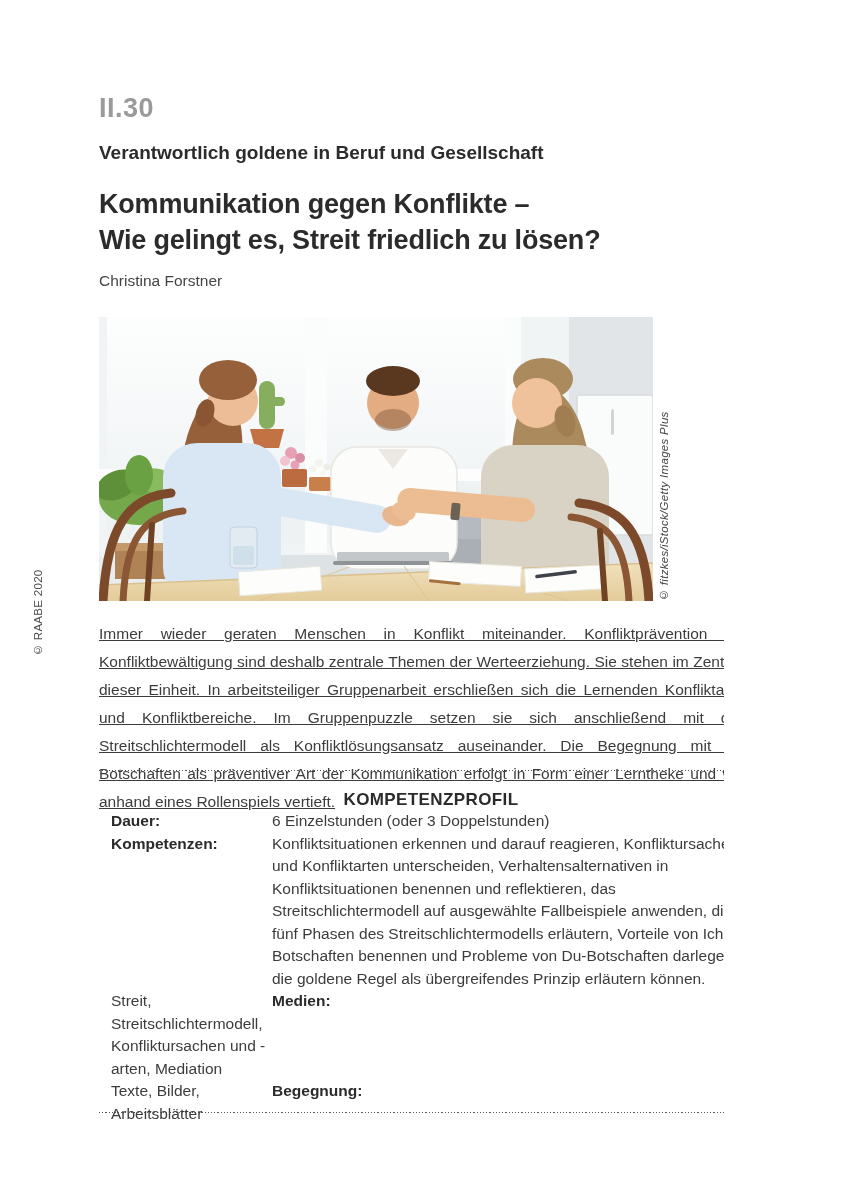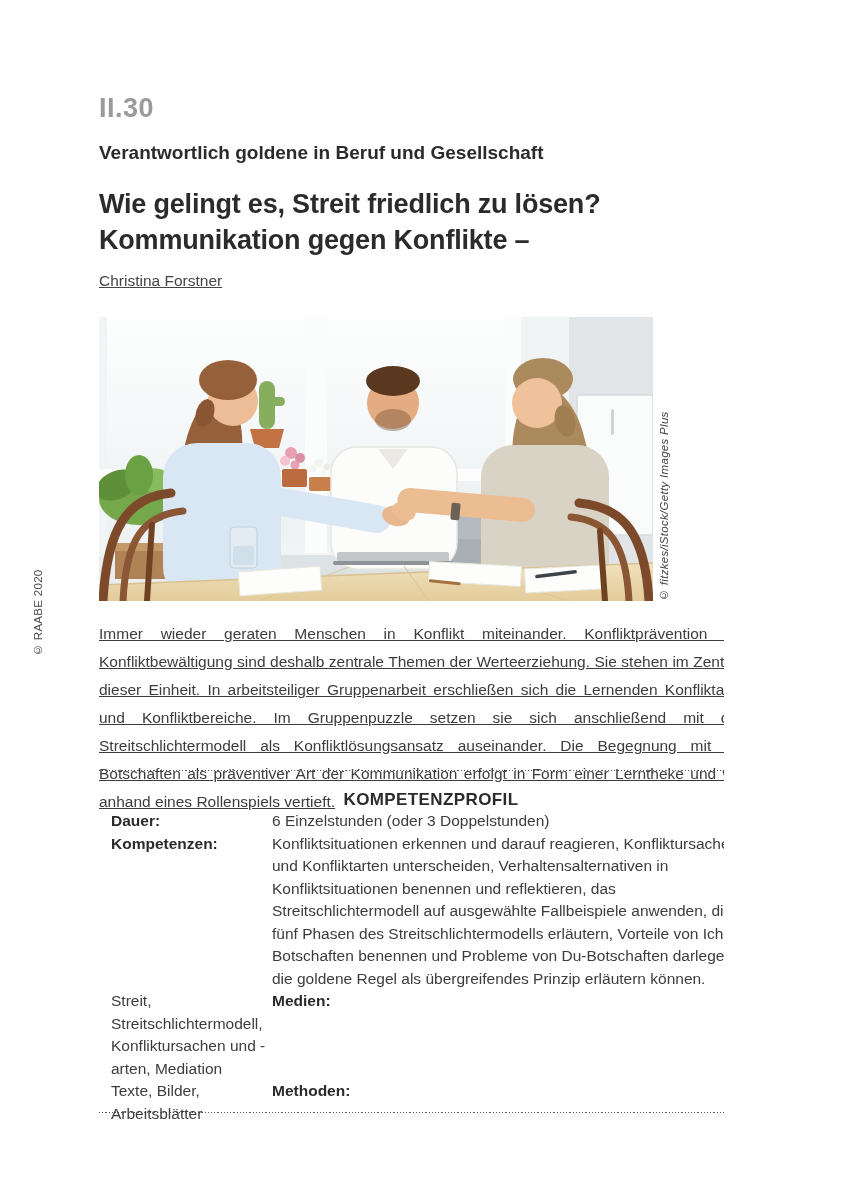--- a/index.html
+++ b/index.html
@@ -18,21 +18,21 @@
     position:absolute; left:99px; top:142px;
     font-size:19px; font-weight:700; color:var(--heading_dark,#2b2b2b);
   }
   .title {
     position:absolute; left:99px; top:186px; width:660px;
     font-size:27px; font-weight:700; line-height:36px;
     letter-spacing:-0.2px; color:var(--heading_dark,#2b2b2b);
   }
   .author {
     position:absolute; left:99px; top:272px;
-    font-size:15.5px; color:#454545;text-decoration:underline;
+    font-size:15.5px; color:#454545;
   }
   .photo {
     position:absolute; left:99px; top:317px; width:554px; height:284px;
   }
   .photo svg { display:block; width:554px; height:284px; }
   .vtext {
     position:absolute; writing-mode:vertical-rl; transform:rotate(180deg);
     white-space:nowrap; letter-spacing:0.3px;
   }
   .photo-credit {
@@ -76,22 +76,22 @@
 </head>
 <body>
 
 <div class="page">
 
   <div class="section-code">II.30</div>
 
   <div class="kicker">Verantwortlich goldene in Beruf und Gesellschaft</div>
 
   <div class="title">
+    <div>Kommunikation gegen Konflikte –</div>
     <div>Wie gelingt es, Streit friedlich zu lösen?</div>
-    <div>Kommunikation gegen Konflikte –</div>
   </div>
 
   <div class="author">Christina Forstner</div>
 
   <div class="photo">
     <svg viewBox="0 0 554 284" xmlns="http://www.w3.org/2000/svg">
       <defs>
         <linearGradient id="woodg" x1="0" y1="0" x2="0" y2="1">
           <stop offset="0" stop-color="#f0e0bc"></stop>
             <stop offset="1" stop-color="#e4cc9a"></stop>
@@ -236,19 +236,19 @@
   <div class="profile">
     <div class="profile-heading">KOMPETENZPROFIL</div>
     <div class="profile-grid">
       <div class="label">Dauer:</div>
       <div class="value">6 Einzelstunden (oder 3 Doppelstunden)</div>
       <div class="label">Kompetenzen:</div>
       <div class="value">Konfliktsituationen erkennen und darauf reagieren, Konfliktursachen und Konfliktarten unterscheiden, Verhaltensalternativen in Konfliktsituationen benennen und reflektieren, das Streitschlichtermodell auf ausgewählte Fallbeispiele anwenden, die fünf Phasen des Streitschlichtermodells erläutern, Vorteile von Ich-Botschaften benennen und Probleme von Du-Botschaften darlegen, die goldene Regel als übergreifendes Prinzip erläutern können.</div>
       <div class="value">Streit, Streitschlichtermodell, Konfliktursachen und -arten, Mediation</div>
       <div class="label">Medien:</div>
       <div class="value">Texte, Bilder, Arbeitsblätter</div>
-      <div class="label">Methoden:</div>
+      <div class="label">Begegnung:</div>
     </div>
   </div>
 
   <div class="dotted-rule rule-bottom"></div>
 
 </div>
 
 </body></html>

